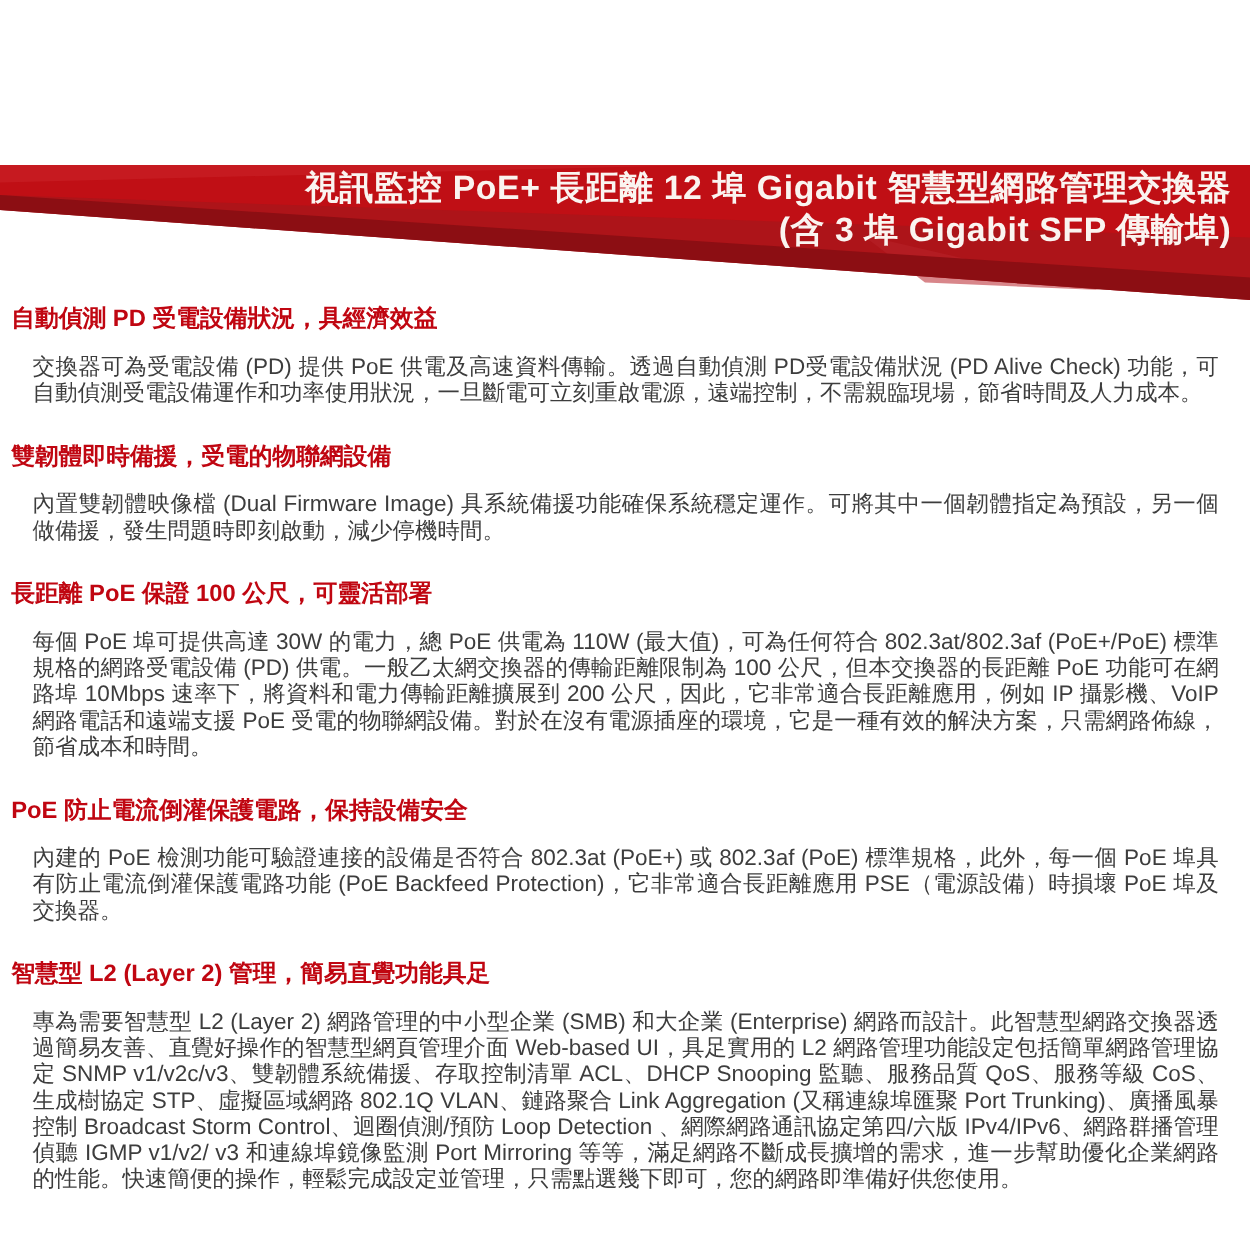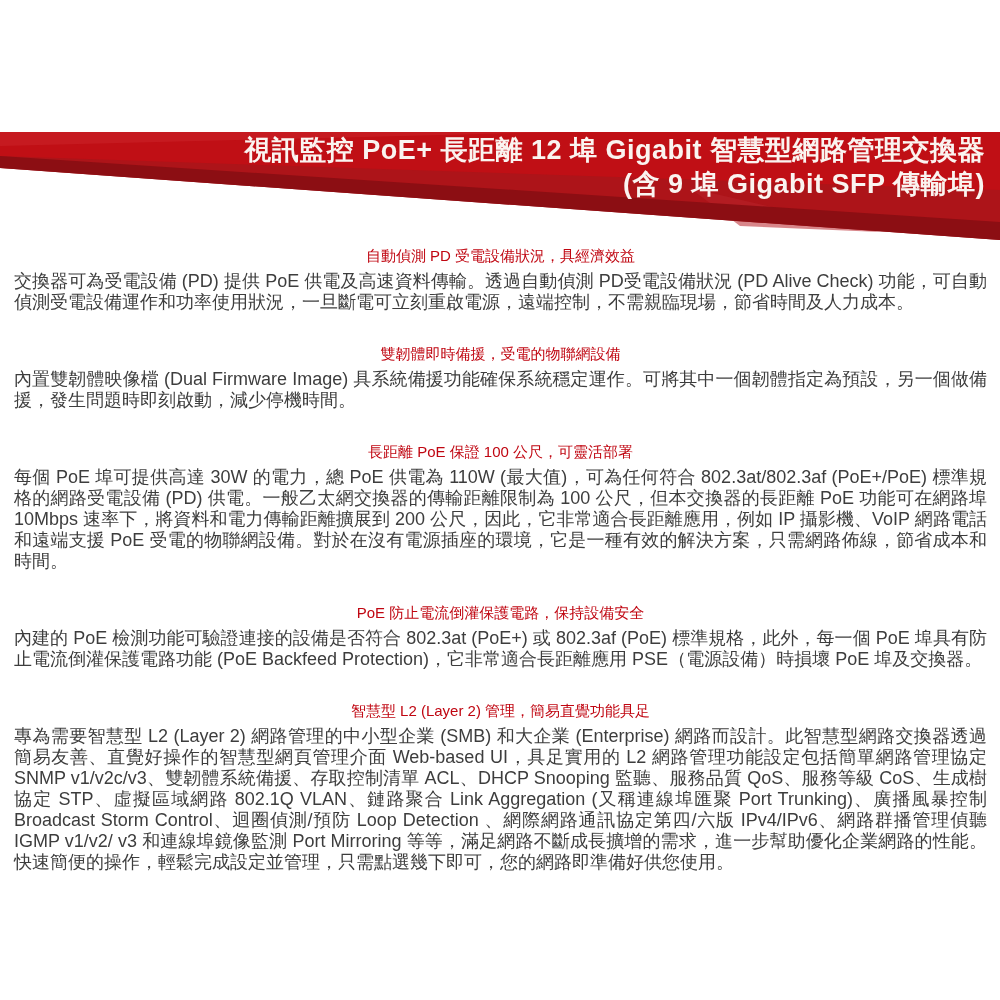--- a/index.html
+++ b/index.html
@@ -61,28 +61,27 @@
   
   .content {
     position: absolute;
     top: 245px; left: 9px;
     width: 983px;
     color: var(--body-text);
   }
   .section + .section { margin-top: 30px; }
   .section-heading {
     margin: 0 0 3px 0;
-    font-size: 15px;
-    font-weight: 400;
+    font-size: 19px;
+    font-weight: 700;
     line-height: 21px;
     color: var(--heading-red);
-    text-align: center;
   }
   .section-body {
-    margin: 5px;
+    margin: 17px;
     font-size: 18px;
     font-weight: 400;
     line-height: 21px;
     text-align: justify;
     text-justify: inter-ideograph;
   }
 </style>
 </head>
 <body>
 
@@ -97,21 +96,21 @@
 
       <polygon class="poly-bevel" points="0,0 560,0 0,14"></polygon>
 
       <polygon class="poly-facet" points="690,56 880,100 740,94"></polygon>
 
       <polygon class="poly-dark" points="0,24 1000,90 1000,108 0,36"></polygon>
     </svg>
 
     <div class="banner-text">
       <div class="banner-title-line">視訊監控 PoE+ 長距離 12 埠 Gigabit 智慧型網路管理交換器</div>
-      <div class="banner-title-line">(含 9 埠 Gigabit SFP 傳輸埠)</div>
+      <div class="banner-title-line">(含 3 埠 Gigabit SFP 傳輸埠)</div>
     </div>
   </div>
 
   <div class="content">
 
     <div class="section">
       <h2 class="section-heading">自動偵測 PD 受電設備狀況，具經濟效益</h2>
       <p class="section-body">交換器可為受電設備 (PD) 提供 PoE 供電及高速資料傳輸。透過自動偵測 PD受電設備狀況 (PD Alive Check) 功能，可自動偵測受電設備運作和功率使用狀況，一旦斷電可立刻重啟電源，遠端控制，不需親臨現場，節省時間及人力成本。</p>
     </div>
 

